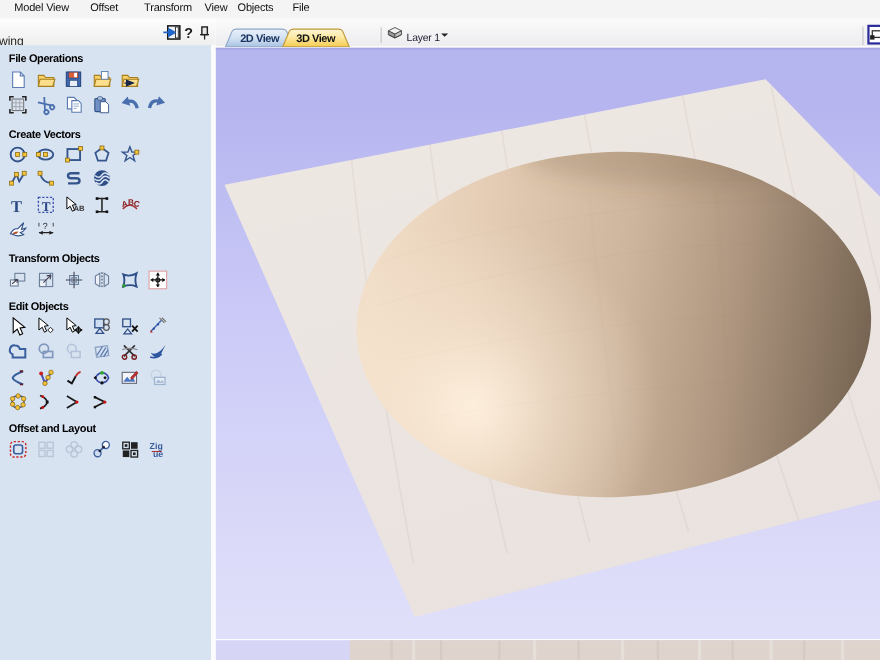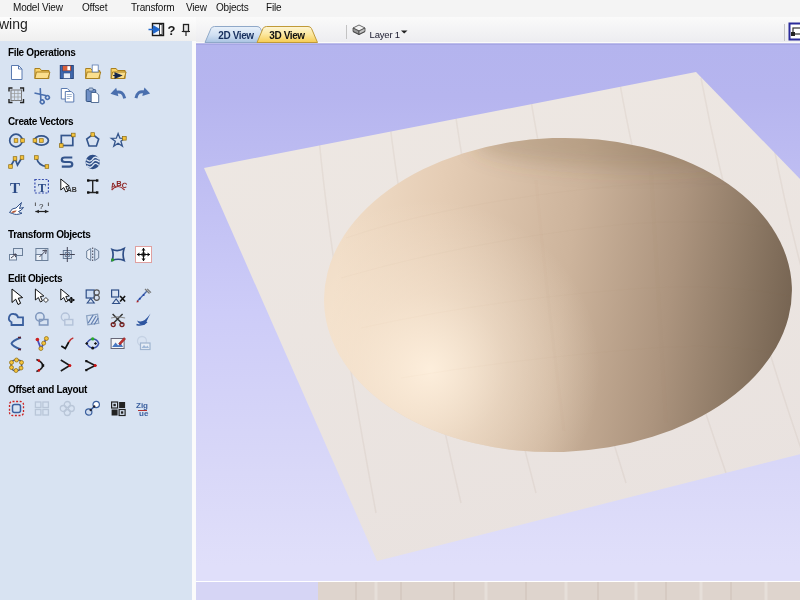--- a/index.html
+++ b/index.html
@@ -13,21 +13,21 @@
 <div class="abs" style="left:0;top:0;width:800px;height:17px;background:#f4f4f4"></div>
 <div class="mi" style="left:13px">Model</div>
 <div class="mi" style="left:42px">View</div>
 <div class="mi" style="left:82px">Offset</div>
 <div class="mi" style="left:131px">Transform</div>
 <div class="mi" style="left:186px">View</div>
 <div class="mi" style="left:216px">Objects</div>
 <div class="mi" style="left:266px">File</div>
 
 <div class="abs" style="left:0;top:17px;width:196px;height:24px;background:linear-gradient(#fdfdfd,#efefef)"></div>
-<div class="abs" style="left:-1px;top:16px;width:60px;height:14px;font-size:14px;color:#222">wing</div>
+<div class="abs" style="left:-1px;top:32px;width:60px;height:14px;font-size:11px;color:#222">wing</div>
 <svg class="abs" style="left:146px;top:21px" width="44" height="18" viewBox="0 0 44 18">
   <rect x="6.5" y="2.5" width="11" height="12" fill="#eef3fb" stroke="#1a1a1a" stroke-width="1.4"></rect>
   <rect x="13.5" y="3.5" width="2.6" height="10" fill="#fff" stroke="#333" stroke-width="0.9"></rect>
   <path d="M2.5 8.5 h5 v-3.2 l5.5 3.2 l-5.5 3.2 v-3.2" fill="#2268cc" stroke="#2268cc" stroke-width="1.6" stroke-linejoin="round"></path>
   <text x="25.5" y="13.5" font-size="13" font-weight="bold" fill="#1a1a1a" text-anchor="middle">?</text>
   <g stroke="#222" fill="#e8e8e8">
     <rect x="37.5" y="3.5" width="5" height="7" stroke-width="1.3"></rect>
     <path d="M35.8 10.5 h8.4 M40 10.5 v4.5" stroke-width="1.2" fill="none"></path>
   </g>
 </svg>

